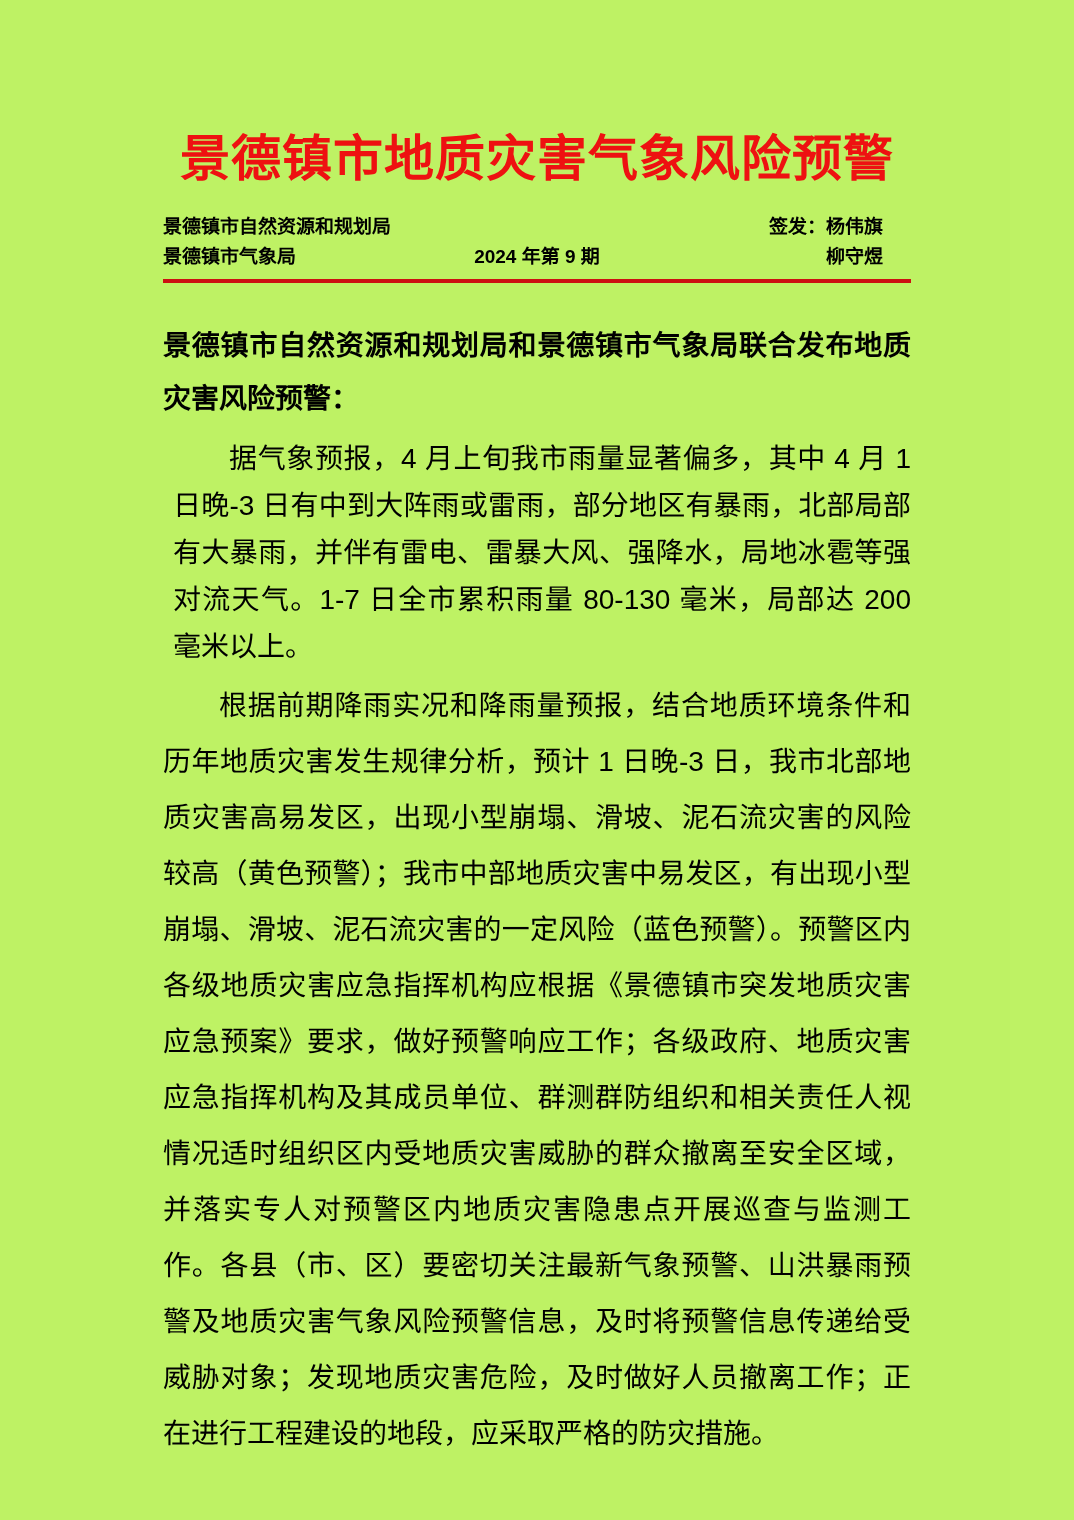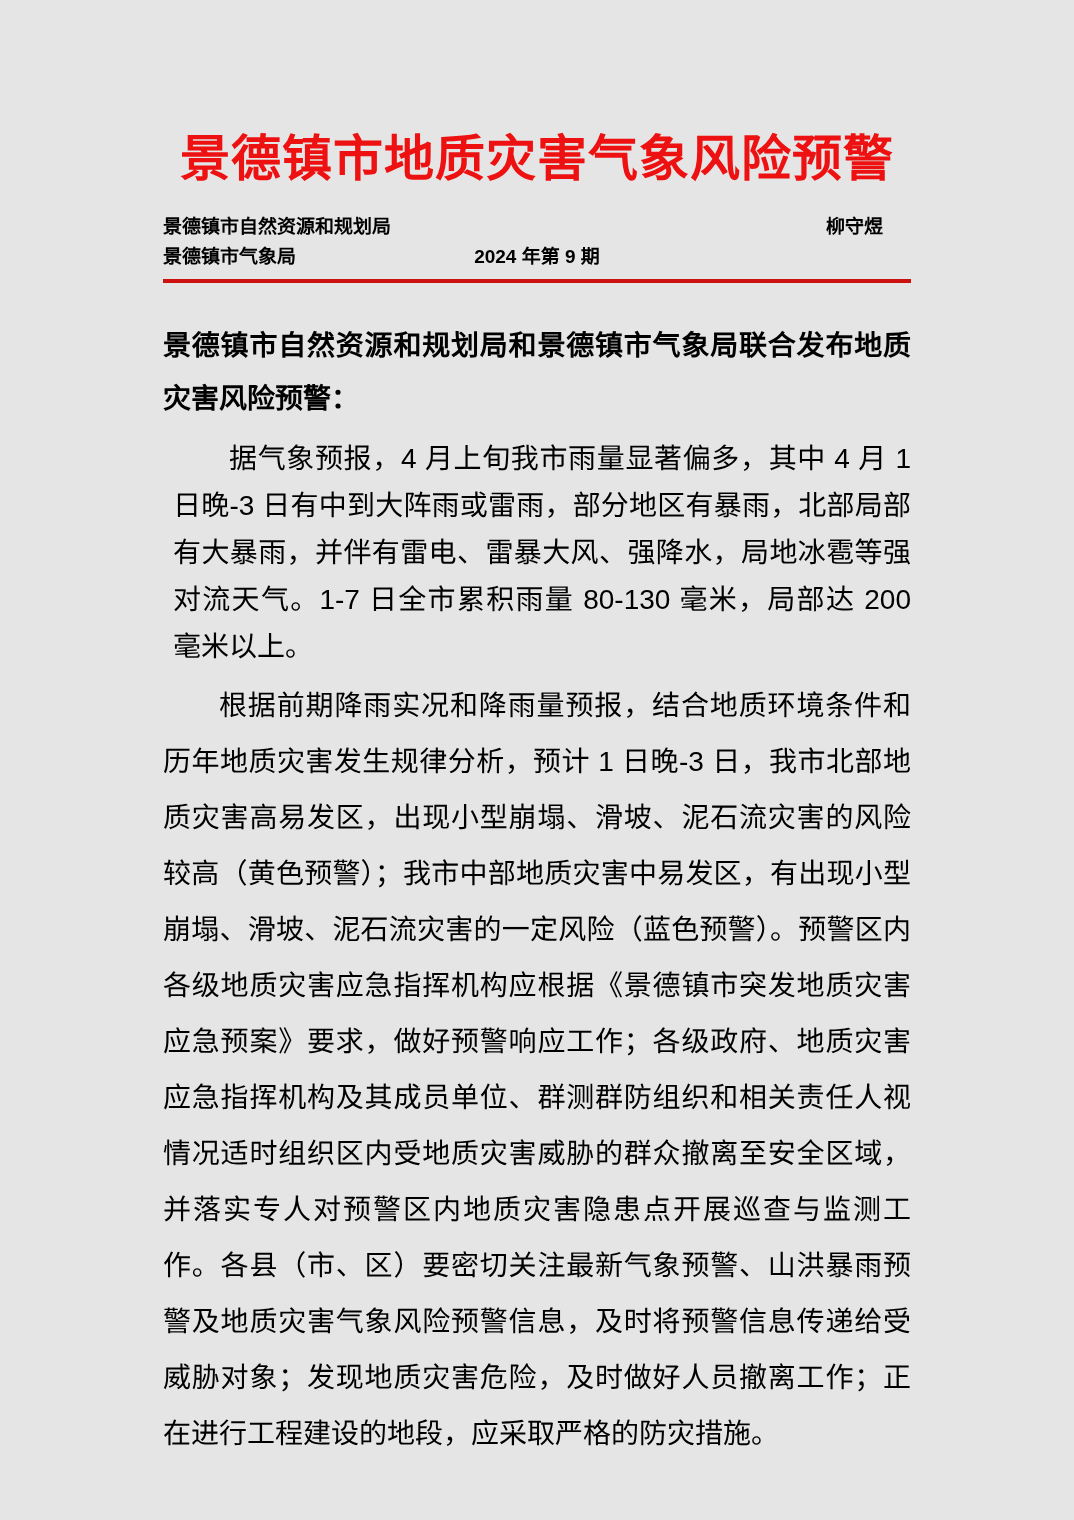--- a/index.html
+++ b/index.html
@@ -10,21 +10,21 @@
   body {
     width: 1074px;
     height: 1520px;
     font-family: "Liberation Sans", sans-serif;
     color: #000000;
     -webkit-font-smoothing: antialiased;
   }
   .page {
     width: 1074px;
     height: 1520px;
-    background: #e5e5e5;
+    background: #bef264;
     overflow: hidden;
   }
   .content {
     width: 748px;
     margin: 0 auto;
     padding-top: 128px;
   }
   .doc-title {
     font-family: "Liberation Serif", "DejaVu Serif", serif;
     font-size: 50px;
@@ -83,20 +83,21 @@
 
     <div class="doc-title">景德镇市地质灾害气象风险预警</div>
 
     <div class="masthead">
       <div class="masthead-left">
         <div>景德镇市自然资源和规划局</div>
         <div>景德镇市气象局</div>
       </div>
       <div class="masthead-mid">2024 年第 9 期</div>
       <div class="masthead-right">
+        <div>签发：杨伟旗</div>
         <div>柳守煜</div>
       </div>
     </div>
 
     <div class="rule-red"></div>
 
     <p class="body-text intro-para">景德镇市自然资源和规划局和景德镇市气象局联合发布地质灾害风险预警：</p>
 
     <p class="body-text para-forecast">据气象预报，4 月上旬我市雨量显著偏多，其中 4 月 1 日晚-3 日有中到大阵雨或雷雨，部分地区有暴雨，北部局部有大暴雨，并伴有雷电、雷暴大风、强降水，局地冰雹等强对流天气。1-7 日全市累积雨量 80-130 毫米，局部达 200 毫米以上。</p>
 

